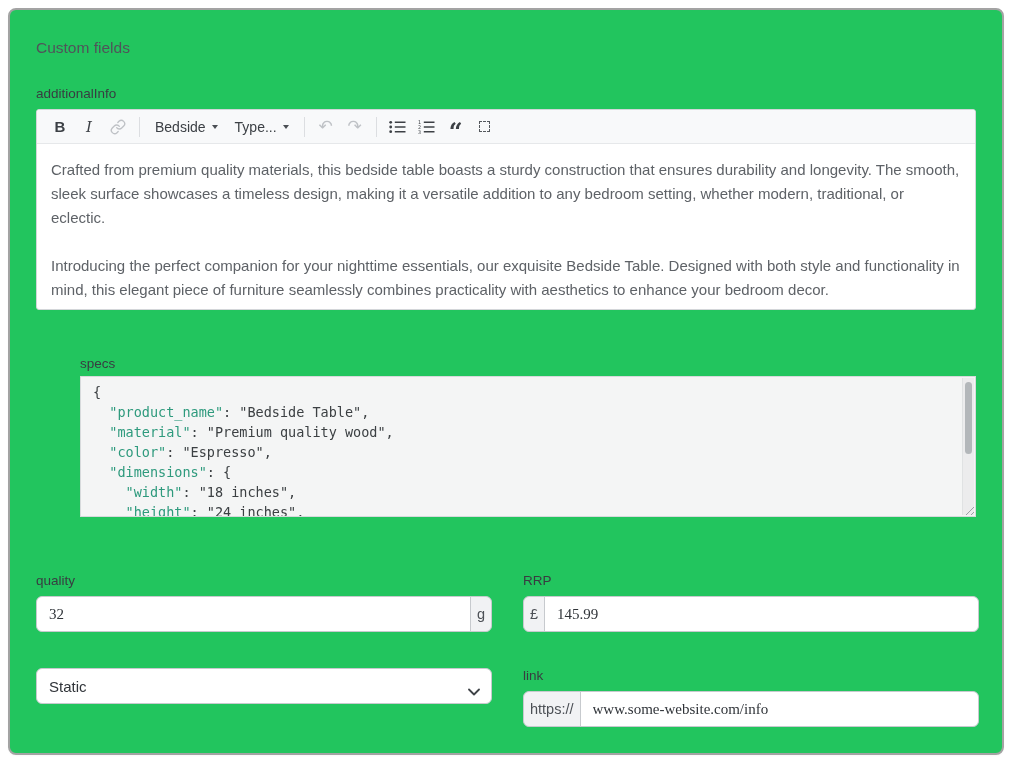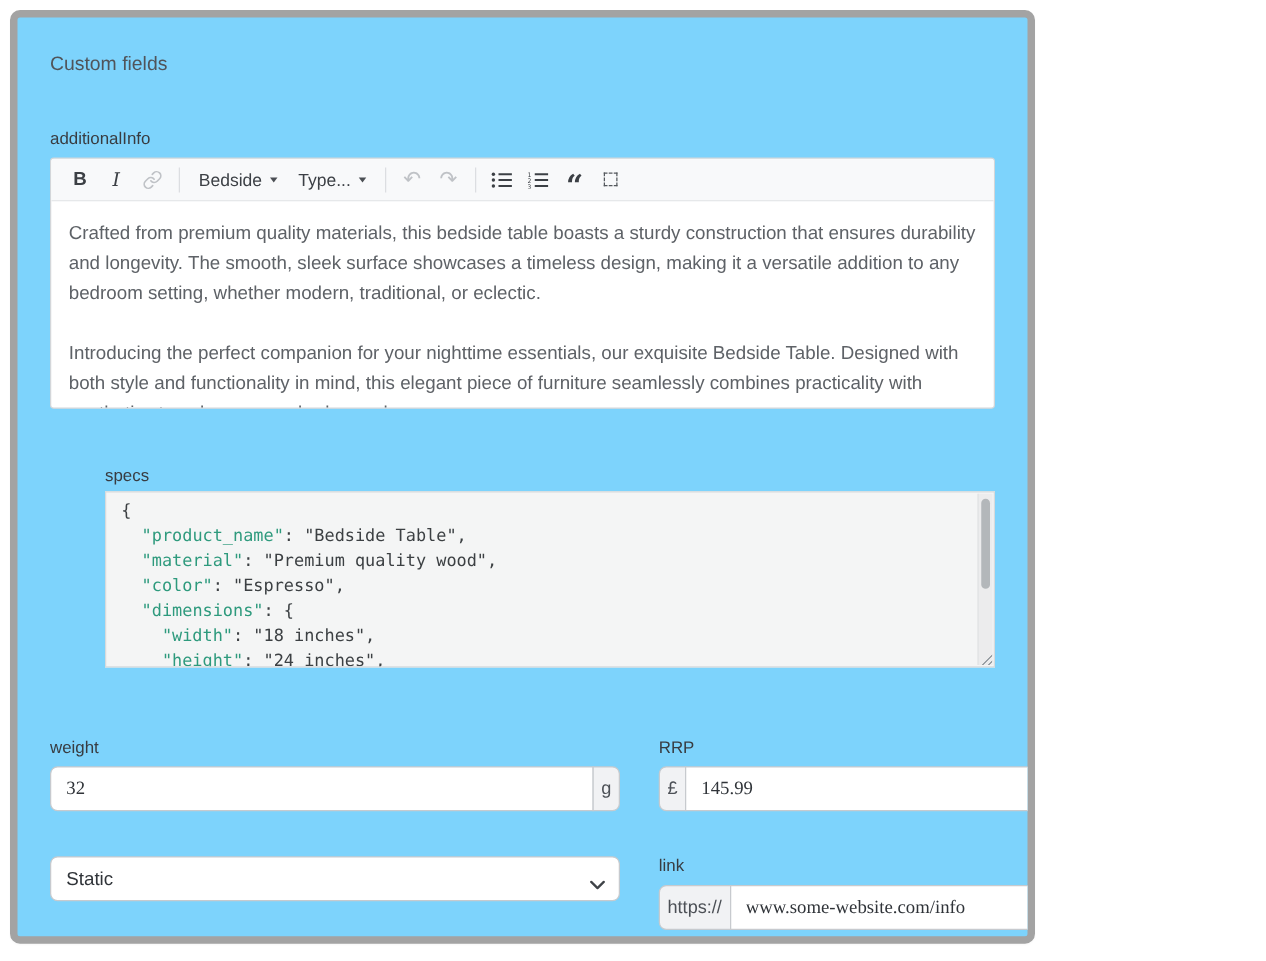--- a/index.html
+++ b/index.html
@@ -3,33 +3,33 @@
 <meta charset="utf-8">
 <style>
   * { margin:0; padding:0; box-sizing:border-box; }
   html,body { background:#ffffff; }
   body {
     width:1013px; height:769px; position:relative;
     font-family:"Liberation Sans","DejaVu Sans",sans-serif;
     -webkit-font-smoothing:antialiased;
   }
   .card {
-    position:absolute; left:8px; top:8px; width:820px; height:747px;
-    background:#7dd3fc; border:6px solid #a3a3a3; border-radius:8px;
+    position:absolute; left:8px; top:8px; width:996px; height:747px;
+    background:#22c55e; border:2px solid #a3a3a3; border-radius:8px;
     box-shadow:0 1px 2px rgba(0,0,0,0.03);
     overflow:hidden;
   }
   .card-inner { padding:0 26px; }
 
   .panel-title { margin-top:29px; font-size:15.5px; color:#50545a; font-weight:400; }
 
   .field-label { display:block; font-size:13.5px; color:#383c41; margin-bottom:8px; }
 
   
-  .rte { margin-top:42px; }
+  .rte { margin-top:29px; }
   .rte-frame { border:1px solid #d3d6d9; border-radius:3px; background:#fff; height:201px; overflow:hidden; }
   .rte-toolbar {
     height:34px; background:#f8f9fa; border-bottom:1px solid #e6e8ea;
     display:flex; align-items:center; padding:0 10px;
   }
   .tb-btn {
     min-width:26px; height:26px; display:flex; align-items:center; justify-content:center;
     border:none; background:transparent; border-radius:3px; cursor:pointer;
     color:#3c4045; font-family:inherit;
   }
@@ -188,21 +188,21 @@
           </div>
         <div class="code-scrollbar">
           <div class="code-thumb"></div>
         </div>
         <div class="code-resize"></div>
       </div>
     </div>
 
     <div class="field-grid row1">
       <div>
-        <label class="field-label">weight</label>
+        <label class="field-label">quality</label>
         <div class="input-group">
           <input class="text-input has-suffix" type="text" value="32" style="">
           <span class="addon suffix">g</span>
         </div>
       </div>
       <div>
         <label class="field-label">RRP</label>
         <div class="input-group">
           <span class="addon prefix">£</span>
           <input class="text-input has-prefix" type="text" value="145.99" style="">

